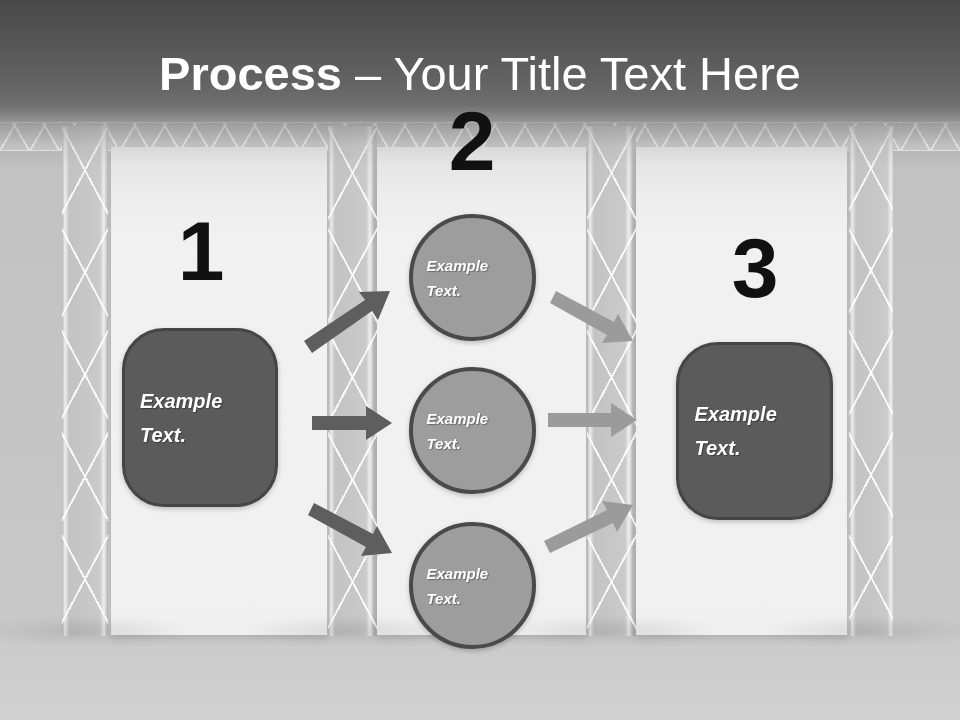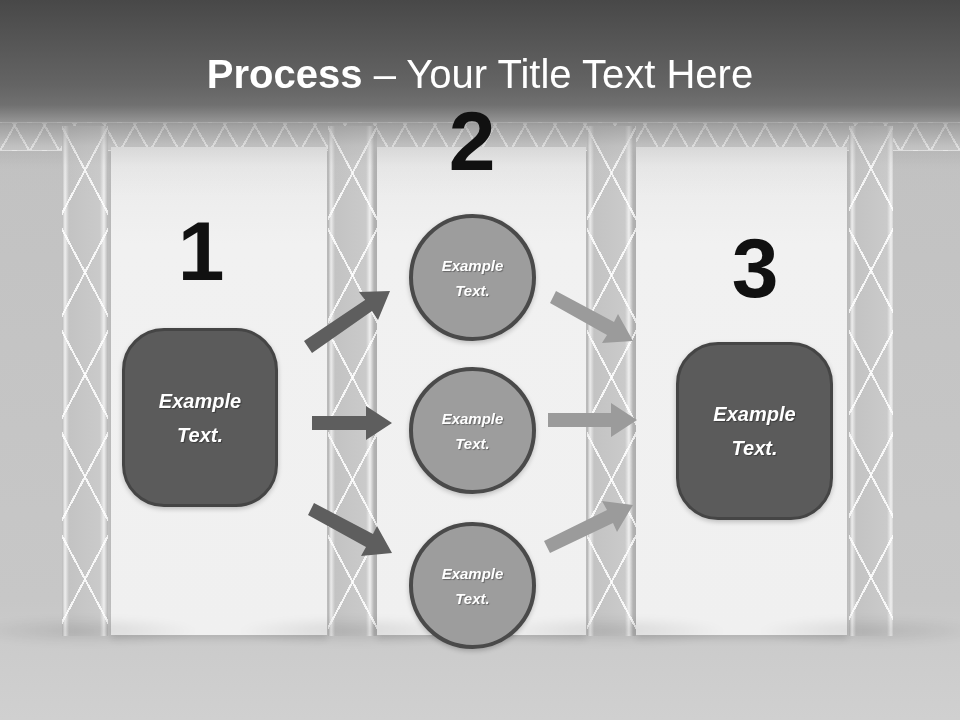--- a/index.html
+++ b/index.html
@@ -43,36 +43,36 @@
     position:absolute; inset:0; pointer-events:none;
     background:linear-gradient(180deg,
       #484848 0px, #575757 45px, #646464 85px,
       rgba(110,110,110,.97) 105px, rgba(138,138,138,.55) 126px,
       rgba(168,168,168,.28) 146px, rgba(190,190,190,.10) 166px,
       rgba(200,200,200,0) 196px);
   }
   
   .title{
     position:absolute; left:0; top:50px; width:960px; margin:0;
-    text-align:center; color:#ffffff; font-size:40px; line-height:48px; font-weight:400;
+    text-align:center; color:#ffffff; font-size:47px; line-height:48px; font-weight:400;
     letter-spacing:0px;
   }
   .title .t-bold{font-weight:700;}
   .num{
     position:absolute; width:140px; text-align:center;
     color:#111111; font-size:84px; font-weight:700; line-height:90px;
   }
   .num1{left:131px; top:206px;}
   .num2{left:402px; top:96px;}
   .num3{left:685px; top:223px;}
   .arrows{position:absolute; left:0; top:0; width:960px; height:720px;}
   .arrow-dark{fill:#5e5e5e;}
   .arrow-light{fill:#9b9b9b;}
   .shape-label{
-    color:#ffffff; font-weight:700; font-style:italic; text-align:center;
+    color:#ffffff; font-weight:700; font-style:italic; 
     text-shadow:1px 1px 1px rgba(0,0,0,.35);
   }
   .box{
     position:absolute; box-sizing:border-box;
     background:#5b5b5b; border:3px solid #454545; border-radius:42px;
     display:flex; align-items:center; justify-content:center;
     box-shadow:0 2px 5px rgba(0,0,0,.22);
   }
   .box-left{left:122px; top:328px; width:156px; height:179px;}
   .box-right{left:676px; top:342px; width:157px; height:178px;}

